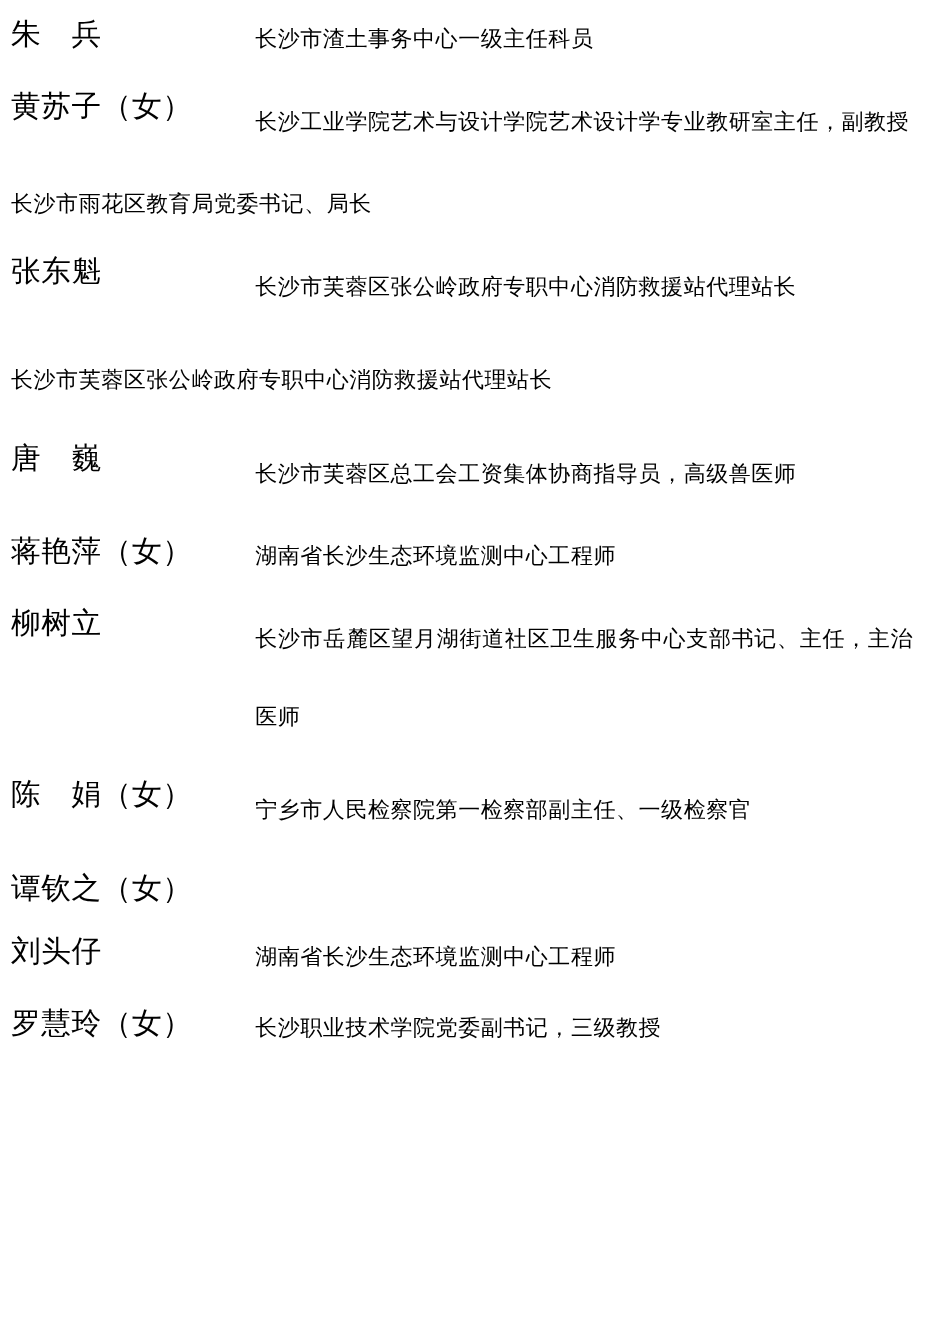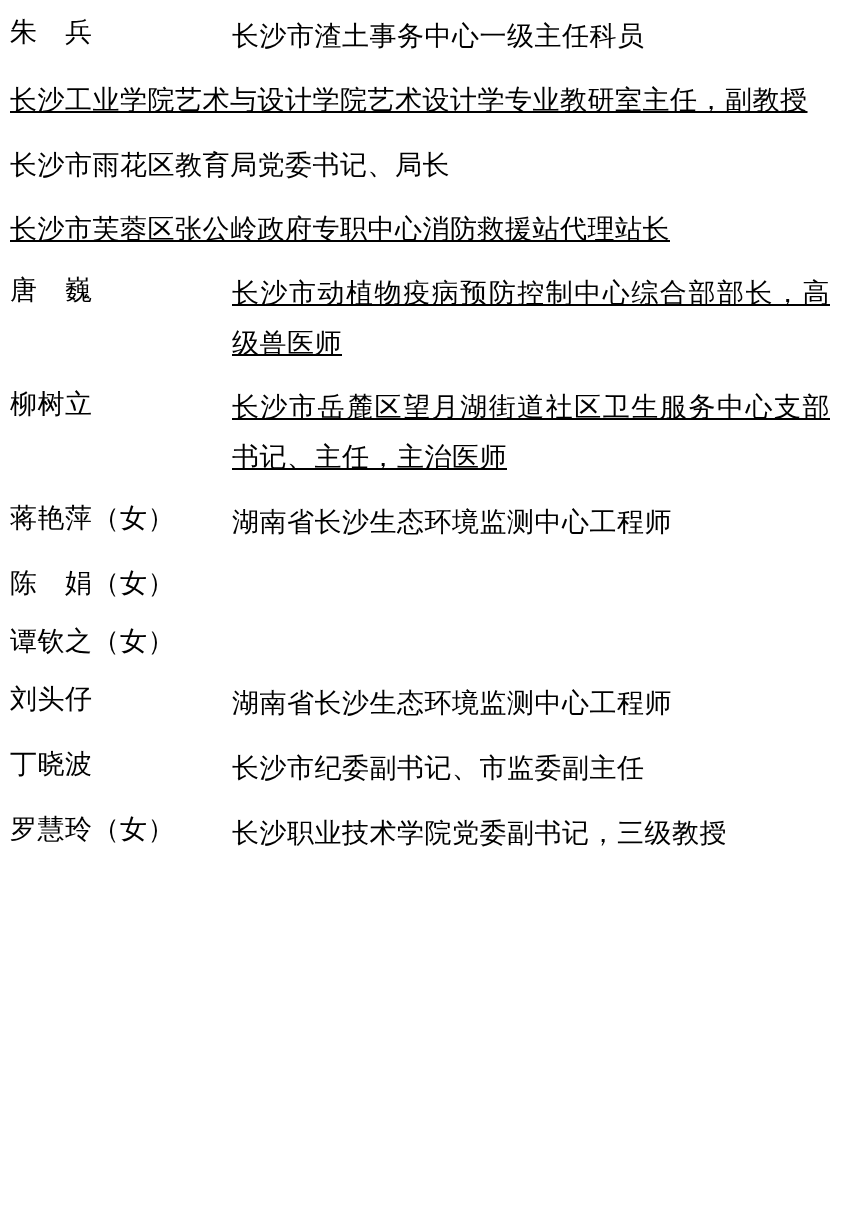--- a/index.html
+++ b/index.html
@@ -28,86 +28,87 @@
   .name {
     width: 222px;
     min-width: 222px;
     font-size: 27px;
     line-height: 44px;
     letter-spacing: 0.5px;
     white-space: pre;
   }
   .title {
     flex: 1;
-    font-size: 27px;
+    font-size: 20px;
     line-height: 51px;
     letter-spacing: 0.5px;
     text-align: justify;
     text-justify: inter-ideograph;
   }
   .title.two-line {
-    line-height: 50px;
-    text-decoration: underline;
+    line-height: 71px;
   }
 </style>
 </head>
 <body>
 
 <div class="page">
 
   <div class="entry">
     <div class="name">朱　兵</div>
     <div class="title">长沙市渣土事务中心一级主任科员</div>
   </div>
 
   <div class="entry">
+    <div class="name">黄苏子（女）</div>
     <div class="title two-line">长沙工业学院艺术与设计学院艺术设计学专业教研室主任，副教授</div>
   </div>
 
   <div class="entry">
     <div class="title">长沙市雨花区教育局党委书记、局长</div>
   </div>
 
+  <div class="entry">
+    <div class="name">张东魁</div>
+    <div class="title two-line">长沙市芙蓉区张公岭政府专职中心消防救援站代理站长</div>
+  </div>
 
   <div class="entry">
     <div class="title two-line">长沙市芙蓉区张公岭政府专职中心消防救援站代理站长</div>
   </div>
 
   <div class="entry">
     <div class="name">唐　巍</div>
-    <div class="title two-line">长沙市动植物疫病预防控制中心综合部部长，高级兽医师</div>
+    <div class="title two-line">长沙市芙蓉区总工会工资集体协商指导员，高级兽医师</div>
+  </div>
+
+  <div class="entry">
+    <div class="name">蒋艳萍（女）</div>
+    <div class="title">湖南省长沙生态环境监测中心工程师</div>
   </div>
 
   <div class="entry">
     <div class="name">柳树立</div>
     <div class="title two-line">长沙市岳麓区望月湖街道社区卫生服务中心支部书记、主任，主治医师</div>
   </div>
 
   <div class="entry">
-    <div class="name">蒋艳萍（女）</div>
-    <div class="title">湖南省长沙生态环境监测中心工程师</div>
-  </div>
-
-  <div class="entry">
     <div class="name">陈　娟（女）</div>
+    <div class="title two-line">宁乡市人民检察院第一检察部副主任、一级检察官</div>
   </div>
 
 
   <div class="entry">
     <div class="name">谭钦之（女）</div>
   </div>
 
   <div class="entry">
     <div class="name">刘头仔</div>
     <div class="title">湖南省长沙生态环境监测中心工程师</div>
   </div>
 
-  <div class="entry">
-    <div class="name">丁晓波</div>
-    <div class="title">长沙市纪委副书记、市监委副主任</div>
-  </div>
 
   <div class="entry">
     <div class="name">罗慧玲（女）</div>
     <div class="title">长沙职业技术学院党委副书记，三级教授</div>
   </div>
 
 </div>
 
 </body></html>

